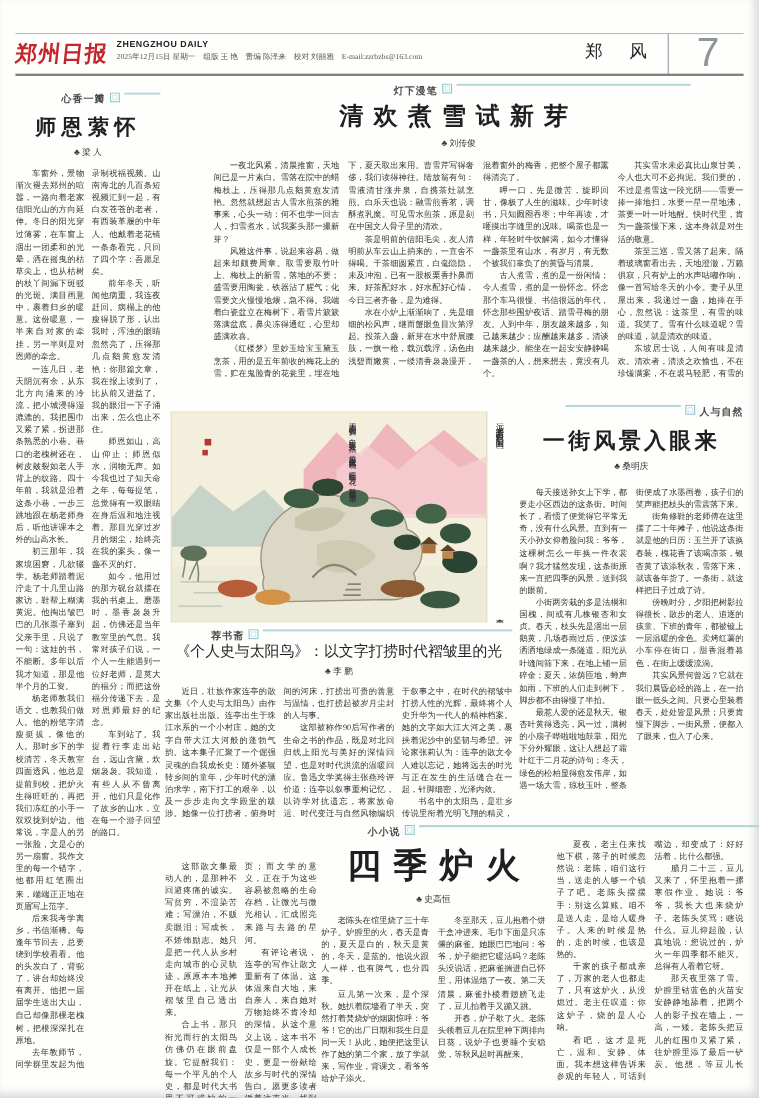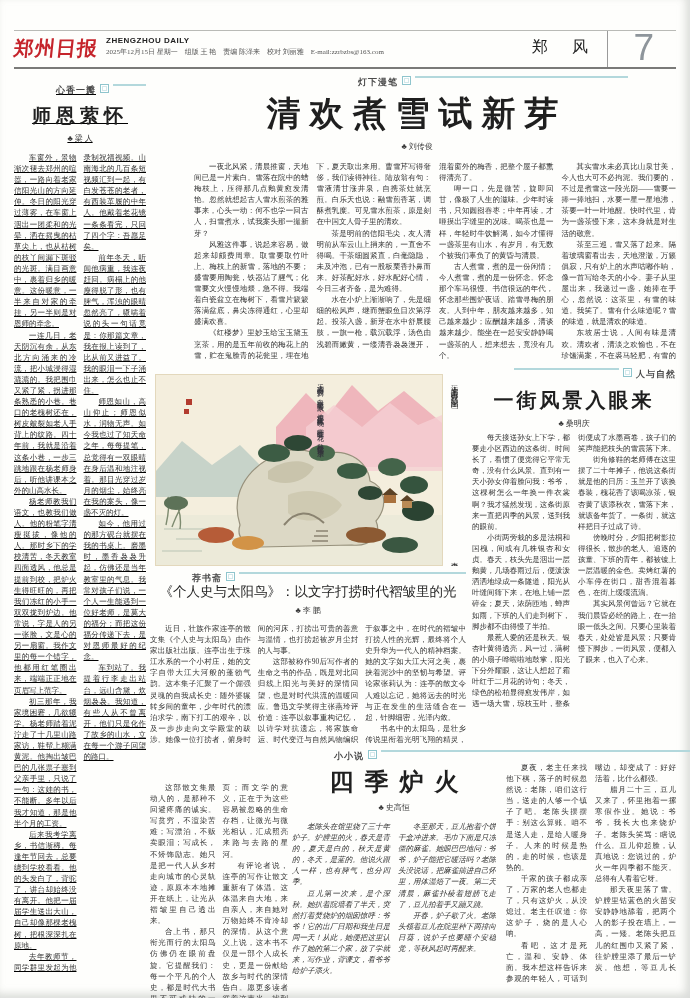--- a/index.html
+++ b/index.html
@@ -24,46 +24,46 @@
   .label-row{display:flex;gap:4px;height:11px;padding-left:42px;}
   .label-text{font-size:9px;font-weight:700;color:#4a4a4a;letter-spacing:1px;white-space:nowrap;}
   .label-box{width:7px;height:7px;border:1px solid #8fc5cd;background:#fff;position:relative;flex:0 0 auto;}
   .label-box::after{content:'';position:absolute;inset:1px;border:1px solid #d3e8ea;}
   .label-line{flex:1;height:2px;background:#b3d8dc;}
   .a-title{text-align:center;color:#1f1f1f;font-weight:600;}
   .a-author{text-align:center;font-size:8px;color:#3a3a3a;margin-top:4px;}
   .a-body{font-size:7.5px;line-height:1.48;color:#333;text-align:justify;overflow:hidden;column-fill:auto;}
   .a-body p{margin:0;text-indent:2em;}
   
-  .teacher{left:14px;top:84px;width:132px;height:906px;text-decoration:underline;}
+  .teacher{left:14px;top:84px;width:132px;height:906px;}
   .teacher .a-title{font-size:19px;letter-spacing:5px;margin-top:8px;}
   .teacher .a-body{margin-top:8px;height:826px;column-count:2;column-gap:7px;}
   .tea{left:158px;top:76px;width:518px;height:292px;}
   .tea .label-row{width:270px;margin-left:158px;}
-  .tea .a-title{font-size:34px;letter-spacing:9px;margin-top:4px;text-align:center;}
+  .tea .a-title{font-size:22px;letter-spacing:9px;margin-top:4px;text-align:center;}
   .tea .a-body{margin-top:9px;height:208px;column-count:4;column-gap:8px;margin-left:36px;}
   .painting{left:155px;top:374px;width:312px;height:192px;display:flex;}
   .art-frame{position:relative;width:288px;height:192px;background:#f4eedd;border:1px solid #e3d8bc;box-sizing:border-box;}
   .inscription{position:absolute;top:3px;left:42px;height:86px;width:126px;writing-mode:vertical-rl;
                font-size:7px;line-height:1.3;letter-spacing:1px;color:#33333b;overflow:hidden;}
   .seal{position:absolute;width:6px;height:6px;background:#b23b2e;}
   .caption-strip{width:22px;height:184px;margin-top:4px;display:flex;flex-direction:column;justify-content:space-between;align-items:center;}
   .caption-strip span{writing-mode:vertical-rl;font-size:7.5px;color:#222;letter-spacing:2px;}
   .street{left:472px;top:368px;width:204px;height:380px;}
   .street .a-title{font-size:20px;letter-spacing:3px;margin-top:8px;}
-  .street .a-body{margin-top:3px;height:296px;column-count:2;column-gap:8px;}
+  .street .a-body{margin-top:13px;height:296px;column-count:2;column-gap:8px;}
   .book{left:150px;top:572px;width:316px;height:186px;}
   .book .a-title{font-size:13.5px;letter-spacing:0;margin-top:0;font-weight:400;}
   .book .a-body{margin-top:7px;height:128px;column-count:3;column-gap:7px;}
   .book2{left:150px;top:782px;width:138px;height:228px;}
   .book2 .a-body{height:228px;column-count:2;column-gap:7px;}
   .story-label{left:292px;top:750px;width:384px;height:11px;}
   .story-left{left:292px;top:764px;width:204px;height:226px;}
-  .story-left .a-title{font-size:24px;letter-spacing:11px;padding-left:11px;margin-top:2px;}
-  .story-left .a-body{margin-top:8px;height:164px;column-count:2;column-gap:8px;font-style:italic;}
+  .story-left .a-title{font-size:31px;letter-spacing:11px;padding-left:11px;margin-top:2px;}
+  .story-left .a-body{margin-top:8px;height:164px;column-count:2;column-gap:8px;}
   .story-right{left:506px;top:762px;width:170px;height:228px;}
   .story-right .a-body{height:228px;column-count:2;column-gap:8px;}
 </style>
 </head>
 <body>
 
 <div class="page">
 
   <div class="top-hairline"></div>
   <div class="masthead">
@@ -82,25 +82,25 @@
     <div class="label-row">
       <span class="label-text">心香一瓣</span>
       <span class="label-box"></span>
       <span class="label-line"></span>
     </div>
     <div class="a-title">师恩萦怀</div>
     <div class="a-author">♣ 梁 人</div>
     <div class="a-body">
         <p>车窗外，景物渐次褪去郑州的喧嚣，一路向着老家信阳光山的方向延伸。冬日的阳光穿过薄雾，在车窗上洇出一团柔和的光晕，洒在摇曳的枯草尖上，也从枯树的枝丫间漏下斑驳的光斑。满目画意中，裹着归乡的暖意。这份暖意，一半来自对家的牵挂，另一半则是对恩师的牵念。</p>
         <p>一连几日，老天阴沉有余，从东北方向涌来的冷流，把小城浸得湿漉漉的。我把围巾又紧了紧，拐进那条熟悉的小巷。巷口的老槐树还在，树皮皴裂如老人手背上的纹路。四十年前，我就是沿着这条小巷，一步三跳地跟在杨老师身后，听他讲课本之外的山高水长。</p>
+        <p>初三那年，我家境困窘，几欲辍学。杨老师踏着泥泞走了十几里山路家访，鞋帮上糊满黄泥。他掏出皱巴巴的几张票子塞到父亲手里，只说了一句：这娃的书，不能断。多年以后我才知道，那是他半个月的工资。</p>
         <p>杨老师教我们语文，也教我们做人。他的粉笔字清瘦挺拔，像他的人。那时乡下的学校清苦，冬天教室四面透风，他总是提前到校，把炉火生得旺旺的，再把我们冻红的小手一双双拢到炉边。他常说，字是人的另一张脸，文是心的另一扇窗。我作文里的每一个错字，他都用红笔圈出来，端端正正地在页眉写上范字。</p>
-        <p>初三那年，我家境困窘，几欲辍学。杨老师踏着泥泞走了十几里山路家访，鞋帮上糊满黄泥。他掏出皱巴巴的几张票子塞到父亲手里，只说了一句：这娃的书，不能断。多年以后我才知道，那是他半个月的工资。</p>
         <p>后来我考学离乡，书信渐稀。每逢年节回去，总要绕到学校看看。他的头发白了，背驼了，讲台却始终没有离开。他把一届届学生送出大山，自己却像那棵老槐树，把根深深扎在原地。</p>
         <p>去年教师节，同学群里发起为他录制祝福视频。山南海北的几百条短视频汇到一起，有白发苍苍的老者，有西装革履的中年人。他戴着老花镜一条条看完，只回了四个字：吾愿足矣。</p>
-        <p>前年冬天，听闻他病重，我连夜赶回。病榻上的他瘦得脱了形，也有脾气，浑浊的眼睛忽然亮了，嗫嚅着说的头一句话竟是：你那篇文章，我在报上读到了，比从前又进益了。我的眼泪一下子涌出来，怎么也止不住。</p>
+        <p>前年冬天，听闻他病重，我连夜赶回。病榻上的他瘦得脱了形，认出我时，浑浊的眼睛忽然亮了，压得那几点鹅黄愈发清艳：你那篇文章，我在报上读到了，比从前又进益了。我的眼泪一下子涌出来，怎么也止不住。</p>
         <p>师恩如山，高山仰止；师恩似水，润物无声。如今我也过了知天命之年，每每提笔，总觉得有一双眼睛在身后温和地注视着。那目光穿过岁月的烟尘，始终亮在我的案头，像一盏不灭的灯。</p>
         <p>如今，他用过的那方砚台就摆在我的书桌上。磨墨时，墨香袅袅升起，仿佛还是当年教室里的气息。我常对孩子们说，一个人一生能遇到一位好老师，是莫大的福分；而把这份福分传递下去，是对恩师最好的纪念。</p>
         <p>车到站了。我提着行李走出站台，远山含黛，炊烟袅袅。我知道，有些人从不曾离开，他们只是化作了故乡的山水，立在每一个游子回望的路口。</p>
       </div>
   </div>
 
   <div class="blk tea">
     <div class="label-row">
       <span class="label-text">灯下漫笔</span>
       <span class="label-box"></span>

